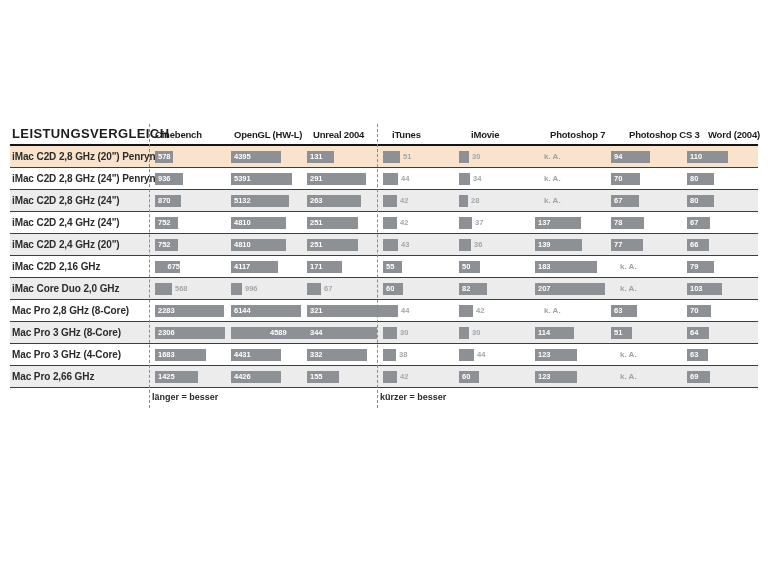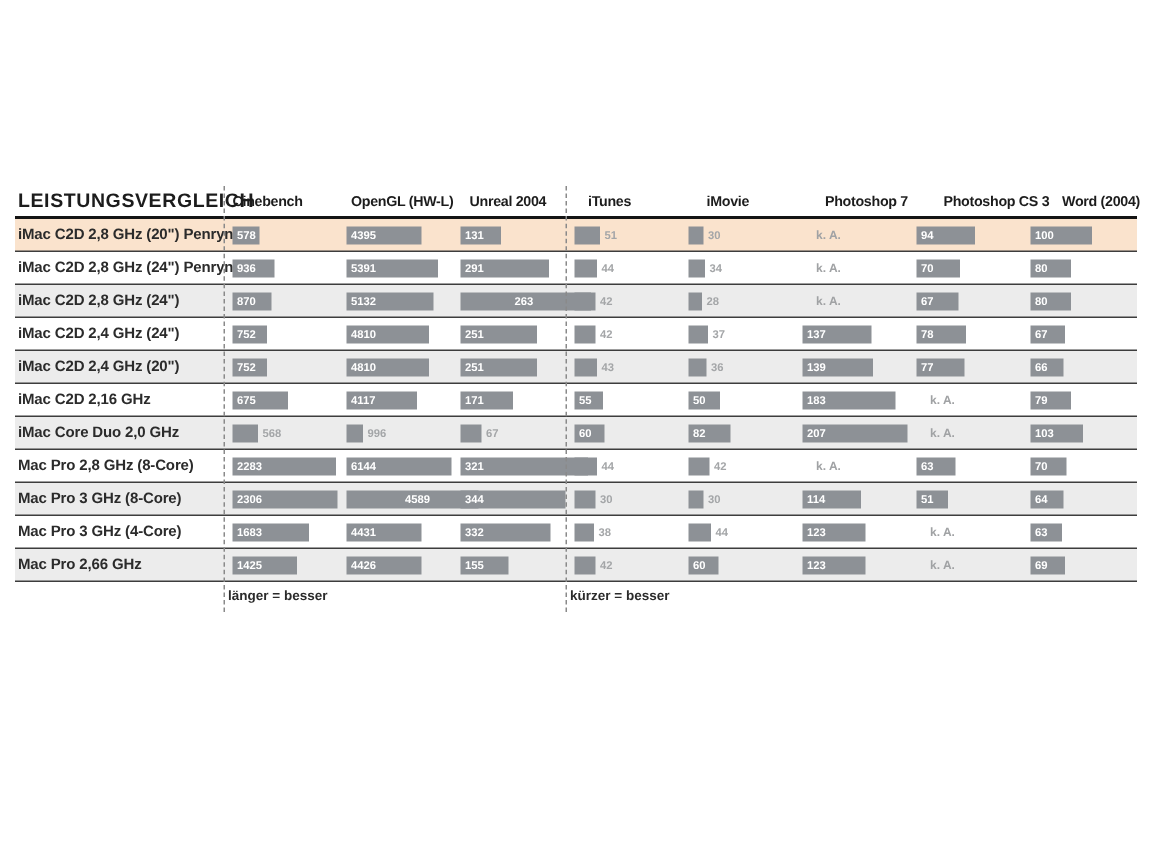--- a/index.html
+++ b/index.html
@@ -69,21 +69,21 @@
         <div class="cell">
           <span class="na">k. A.</span>
         </div>
         <div class="cell">
           <div class="bar" style="width: 39px;">
             <span class="val-in">94</span>
           </div>
         </div>
         <div class="cell">
           <div class="bar" style="width: 41px;">
-            <span class="val-in">100</span>
+            <span class="val-in">110</span>
           </div>
         </div>
       </div>
       <div class="row">
         <div class="label-cell">iMac C2D 2,8 GHz (24") Penryn</div>
         <div class="cell">
           <div class="bar" style="width: 28px;">
             <span class="val-in">936</span>
           </div>
         </div>
@@ -125,21 +125,21 @@
           <div class="bar" style="width: 26px;">
             <span class="val-in">870</span>
           </div>
         </div>
         <div class="cell">
           <div class="bar" style="width: 58px;">
             <span class="val-in">5132</span>
           </div>
         </div>
         <div class="cell">
-          <div class="bar" style="width: 54px; padding-left: 33px;">
+          <div class="bar" style="width: 54px;">
             <span class="val-in">263</span>
           </div>
         </div>
         <div class="cell">
           <div class="bar" style="width: 14px;"></div>
           <span class="val-out">42</span>
         </div>
         <div class="cell">
           <div class="bar" style="width: 9px;"></div>
           <span class="val-out">28</span>
@@ -236,21 +236,21 @@
         </div>
         <div class="cell">
           <div class="bar" style="width: 22px;">
             <span class="val-in">66</span>
           </div>
         </div>
       </div>
       <div class="row">
         <div class="label-cell">iMac C2D 2,16 GHz</div>
         <div class="cell">
-          <div class="bar" style="width: 37px;">
+          <div class="bar" style="width: 25px; justify-content: flex-end;">
             <span class="val-in">675</span>
           </div>
         </div>
         <div class="cell">
           <div class="bar" style="width: 47px;">
             <span class="val-in">4117</span>
           </div>
         </div>
         <div class="cell">
           <div class="bar" style="width: 35px;">

